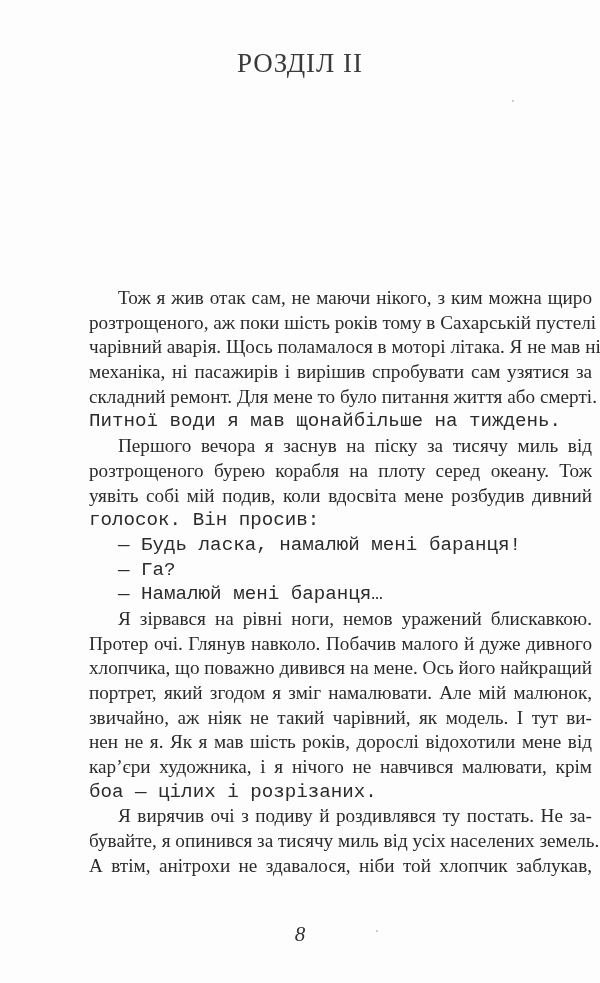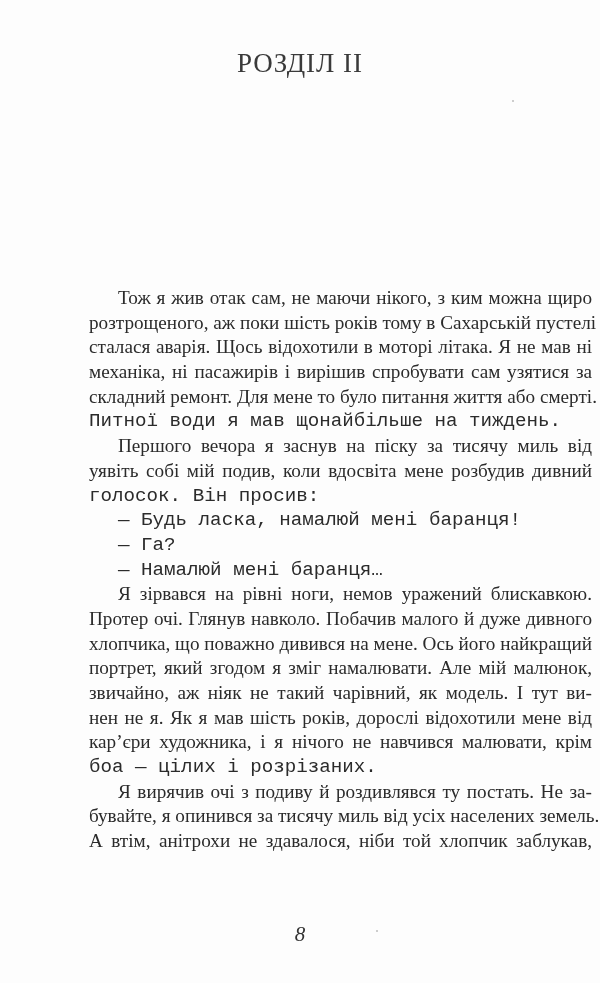--- a/index.html
+++ b/index.html
@@ -80,25 +80,26 @@
   </style>
 </head>
 <body>
 
 <div class="page">
   <h1 class="chapter-title">РОЗДІЛ II</h1>
 
   <div class="text-block">
     <span class="line indent">Тож я жив отак сам, не маючи нікого, з ким можна щиро</span>
     <span class="line">розтрощеного, аж поки шість років тому в Сахарській пустелі</span>
-    <span class="line">сталася аварія. Щось відохотили в моторі літака. Я не мав ні</span>
+    <span class="line">чарівний аварія. Щось поламалося в моторі літака. Я не мав ні</span>
     <span class="line">механіка, ні пасажирів і вирішив спробувати сам узятися за</span>
     <span class="line">складний ремонт. Для мене то було питання життя або смерті.</span>
     <span class="line last">Питної води я мав щонайбільше на тиждень.</span>
     <span class="line indent">Першого вечора я заснув на піску за тисячу миль від</span>
+    <span class="line">розтрощеного бурею корабля на плоту серед океану. Тож</span>
     <span class="line">уявіть собі мій подив, коли вдосвіта мене розбудив дивний</span>
     <span class="line last">голосок. Він просив:</span>
     <span class="line indent last">— Будь ласка, намалюй мені баранця!</span>
     <span class="line indent last">— Га?</span>
     <span class="line indent last">— Намалюй мені баранця…</span>
     <span class="line indent">Я зірвався на рівні ноги, немов уражений блискавкою.</span>
     <span class="line">Протер очі. Глянув навколо. Побачив малого й дуже дивного</span>
     <span class="line">хлопчика, що поважно дивився на мене. Ось його найкращий</span>
     <span class="line">портрет, який згодом я зміг намалювати. Але мій малюнок,</span>
     <span class="line">звичайно, аж ніяк не такий чарівний, як модель. І тут ви-</span>

